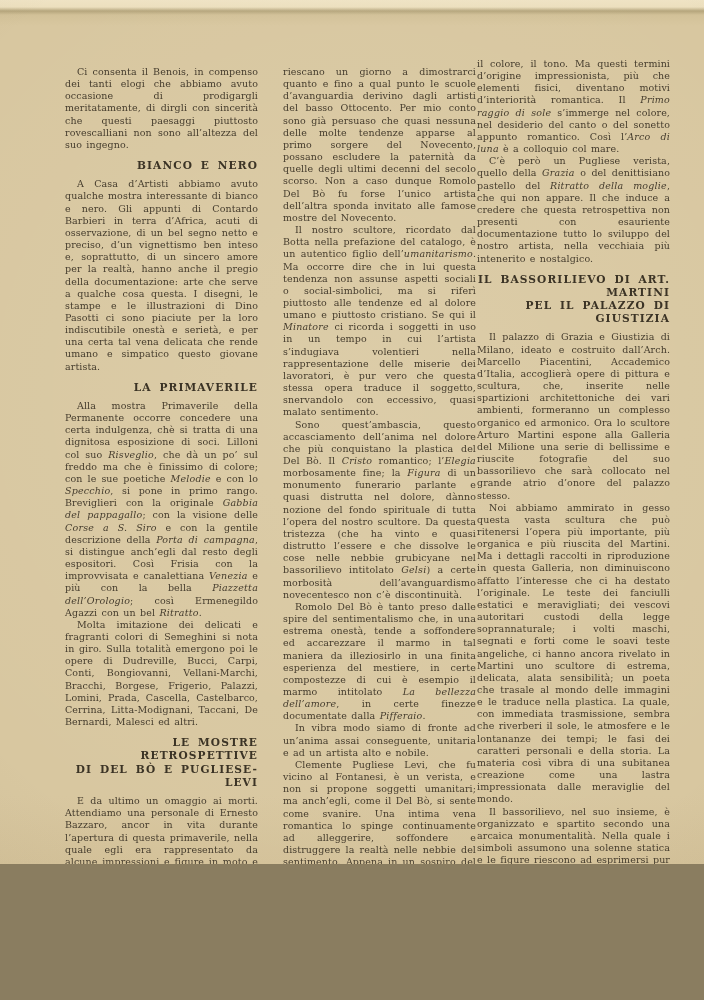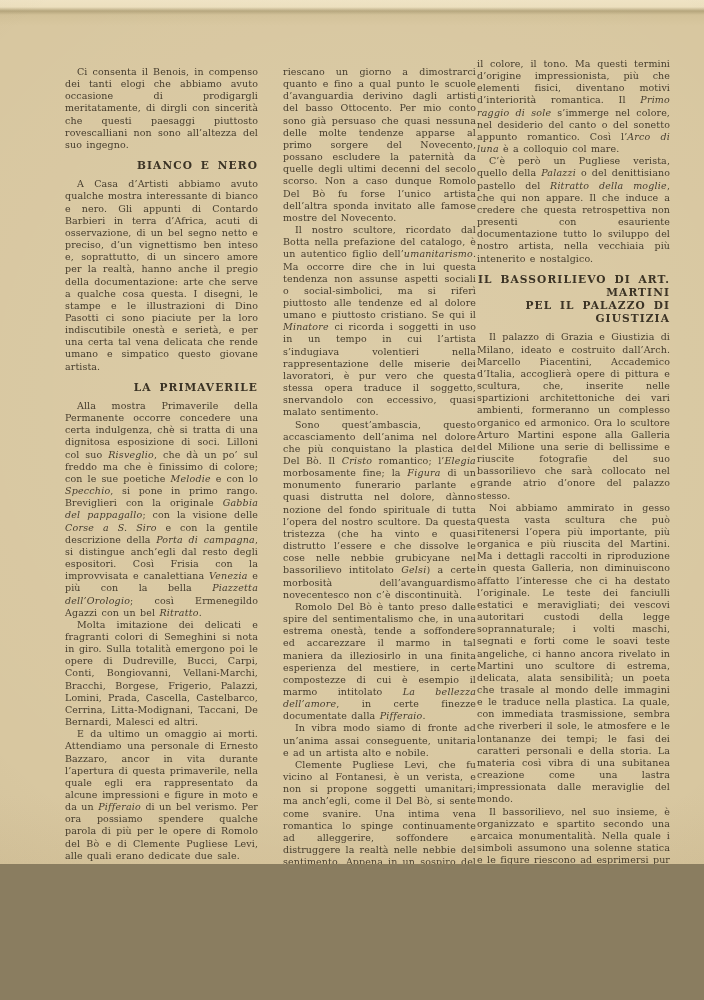--- a/index.html
+++ b/index.html
@@ -66,34 +66,35 @@
 <body>
 
 <div class="page">
   <div class="col col1">
       <p class="para">Ci consenta il Benois, in compenso dei tanti elogi che abbiamo avuto occasione di prodigargli meritatamente, di dirgli con sincerità che questi paesaggi piuttosto rovescalliani non sono all’altezza del suo ingegno.</p>
       <div class="heading center">BIANCO E NERO</div>
       <p class="para">A Casa d’Artisti abbiamo avuto qualche mostra interessante di bianco e nero. Gli appunti di Contardo Barbieri in terra d’Africa, acuti di osservazione, di un bel segno netto e preciso, d’un vignettismo ben inteso e, soprattutto, di un sincero amore per la realtà, hanno anche il pregio della documentazione: arte che serve a qualche cosa questa. I disegni, le stampe e le illustrazioni di Dino Pasotti ci sono piaciute per la loro indiscutibile onestà e serietà, e per una certa tal vena delicata che rende umano e simpatico questo giovane artista.</p>
       <div class="heading center">LA PRIMAVERILE</div>
       <p class="para">Alla mostra Primaverile della Permanente occorre concedere una certa indulgenza, chè si tratta di una dignitosa esposizione di soci. Lilloni col suo <i>Risveglio</i>, che dà un po’ sul freddo ma che è finissimo di colore; con le sue poetiche <i>Melodie</i> e con lo <i>Specchio</i>, si pone in primo rango. Breviglieri con la originale <i>Gabbia del pappagallo</i>; con la visione delle <i>Corse a S. Siro</i> e con la gentile descrizione della <i>Porta di campagna</i>, si distingue anch’egli dal resto degli espositori. Così Frisia con la improvvisata e canalettiana <i>Venezia</i> e più con la bella <i>Piazzetta dell’Orologio</i>; così Ermenegildo Agazzi con un bel <i>Ritratto</i>.</p>
       <p class="para">Molta imitazione dei delicati e fragranti colori di Semeghini si nota in giro. Sulla totalità emergono poi le opere di Dudreville, Bucci, Carpi, Conti, Bongiovanni, Vellani-Marchi, Bracchi, Borgese, Frigerio, Palazzi, Lomini, Prada, Cascella, Castelbarco, Cerrina, Litta-Modignani, Taccani, De Bernardi, Malesci ed altri.</p>
+      <div class="heading left">LE MOSTRE RETROSPETTIVE<br>DI DEL BÒ E PUGLIESE-LEVI</div>
       <p class="para">E da ultimo un omaggio ai morti. Attendiamo una personale di Ernesto Bazzaro, ancor in vita durante l’apertura di questa primaverile, nella quale egli era rappresentato da alcune impressioni e figure in moto e da un <i>Pifferaio</i> di un bel verismo. Per ora possiamo spendere qualche parola di più per le opere di Romolo del Bò e di Clemente Pugliese Levi, alle quali erano dedicate due sale.</p>
     </div>
   <div class="col col2">
       <p class="para noindent">riescano un giorno a dimostrarci quanto e fino a qual punto le scuole d’avanguardia derivino dagli artisti del basso Ottocento. Per mio conto sono già persuaso che quasi nessuna delle molte tendenze apparse al primo sorgere del Novecento, possano escludere la paternità da quelle degli ultimi decenni del secolo scorso. Non a caso dunque Romolo Del Bò fu forse l’unico artista dell’altra sponda invitato alle famose mostre del Novecento.</p>
       <p class="para">Il nostro scultore, ricordato dal Botta nella prefazione del catalogo, è un autentico figlio dell’<i>umanitarismo</i>. Ma occorre dire che in lui questa tendenza non assunse aspetti sociali o social-simbolici, ma si riferì piuttosto alle tendenze ed al dolore umano e piuttosto cristiano. Se qui il <i>Minatore</i> ci ricorda i soggetti in uso in un tempo in cui l’artista s’indugiava volentieri nella rappresentazione delle miserie dei lavoratori, è pur vero che questa stessa opera traduce il soggetto, snervandolo con eccessivo, quasi malato sentimento.</p>
       <p class="para">Sono quest’ambascia, questo accasciamento dell’anima nel dolore che più conquistano la plastica del Del Bò. Il <i>Cristo</i> romantico; l’<i>Elegia</i> morbosamente fine; la <i>Figura</i> di un monumento funerario parlante e quasi distrutta nel dolore, dànno nozione del fondo spirituale di tutta l’opera del nostro scultore. Da questa tristezza (che ha vinto e quasi distrutto l’essere e che dissolve le cose nelle nebbie grubicyane nel bassorilievo intitolato <i>Gelsi</i>) a certe morbosità dell’avanguardismo novecentesco non c’è discontinuità.</p>
       <p class="para">Romolo Del Bò è tanto preso dalle spire del sentimentalismo che, in una estrema onestà, tende a soffondere ed accarezzare il marmo in tal maniera da illeziosirlo in una finita esperienza del mestiere, in certe compostezze di cui è esempio il marmo intitolato <i>La bellezza dell’amore</i>, in certe finezze documentate dalla <i>Pifferaio</i>.</p>
       <p class="para">In vibra modo siamo di fronte ad un’anima assai conseguente, unitaria e ad un artista alto e nobile.</p>
       <p class="para">Clemente Pugliese Levi, che fu vicino al Fontanesi, è un verista, e non si propone soggetti umanitari; ma anch’egli, come il Del Bò, si sente come svanire. Una intima vena romantica lo spinge continuamente ad alleggerire, soffondere e distruggere la realtà nelle nebbie del sentimento. Appena in un sospiro del cuore appare alla sua immaginazione il <i>Mattino sul Lago d’Orta</i> e l’<i>Autunno in Pian di Negro</i>. Così il <i>Plenilunio</i> svanisce nel colore come nel colore si afferma invece il <i>Parco</i>.</p>
       <p class="para">Nelle ragioni sentimentali del Pugliese c’è la natura; soltanto la natura. E il connesso classiche pittorico: la luce,</p>
     </div>
   <div class="col col3">
       <p class="para noindent">il colore, il tono. Ma questi termini d’origine impressionista, più che elementi fisici, diventano motivi d’interiorità romantica. Il <i>Primo raggio di sole</i> s’immerge nel colore, nel desiderio del canto o del sonetto appunto romantico. Così l’<i>Arco di luna</i> è a colloquio col mare.</p>
-      <p class="para">C’è però un Pugliese verista, quello della <i>Palazzi</i> o del denittisiano pastello del <i>Ritratto della moglie</i>, che qui non appare. Il che induce a credere che questa retrospettiva non presenti con esauriente documentazione tutto lo sviluppo del nostro artista, nella vecchiaia più intenerito e nostalgico.</p>
+      <p class="para">C’è però un Pugliese verista, quello della <i>Grazia</i> o del denittisiano pastello del <i>Ritratto della moglie</i>, che qui non appare. Il che induce a credere che questa retrospettiva non presenti con esauriente documentazione tutto lo sviluppo del nostro artista, nella vecchiaia più intenerito e nostalgico.</p>
       <div class="heading left">IL BASSORILIEVO DI ART. MARTINI<br>PEL IL PALAZZO DI GIUSTIZIA</div>
       <p class="para">Il palazzo di Grazia e Giustizia di Milano, ideato e costruito dall’Arch. Marcello Piacentini, Accademico d’Italia, accoglierà opere di pittura e scultura, che, inserite nelle spartizioni architettoniche dei vari ambienti, formeranno un complesso organico ed armonico. Ora lo scultore Arturo Martini espone alla Galleria del Milione una serie di bellissime e riuscite fotografie del suo bassorilievo che sarà collocato nel grande atrio d’onore del palazzo stesso.</p>
       <p class="para">Noi abbiamo ammirato in gesso questa vasta scultura che può ritenersi l’opera più importante, più organica e più riuscita del Martini. Ma i dettagli raccolti in riproduzione in questa Galleria, non diminuiscono affatto l’interesse che ci ha destato l’originale. Le teste dei fanciulli estatici e meravigliati; dei vescovi autoritari custodi della legge soprannaturale; i volti maschi, segnati e forti come le soavi teste angeliche, ci hanno ancora rivelato in Martini uno scultore di estrema, delicata, alata sensibilità; un poeta che trasale al mondo delle immagini e le traduce nella plastica. La quale, con immediata trasmissione, sembra che riverberi il sole, le atmosfere e le lontananze dei tempi; le fasi dei caratteri personali e della storia. La materia così vibra di una subitanea creazione come una lastra impressionata dalle meraviglie del mondo.</p>
       <p class="para">Il bassorilievo, nel suo insieme, è organizzato e spartito secondo una arcaica monumentalità. Nella quale i simboli assumono una solenne statica e le figure riescono ad esprimersi pur nella loro rigida ieraticità. Specie le parti inferiori delle due ali, nei nudi e nell’intreccio compositivo, presentano ottimi pezzi di scultura creata e, direi, respirata. Siamo sicuri che il bassorilievo del Martini, una volta collocato nel suo posto d’onore, conferirà all’architettura piacentiniana solennità ed aulico aspetto monumentale.</p>
       <div class="signature">Vincenzo Costantini.</div>
     </div>
   <div class="page-number">394</div>
 </div>
 
 </body></html>

